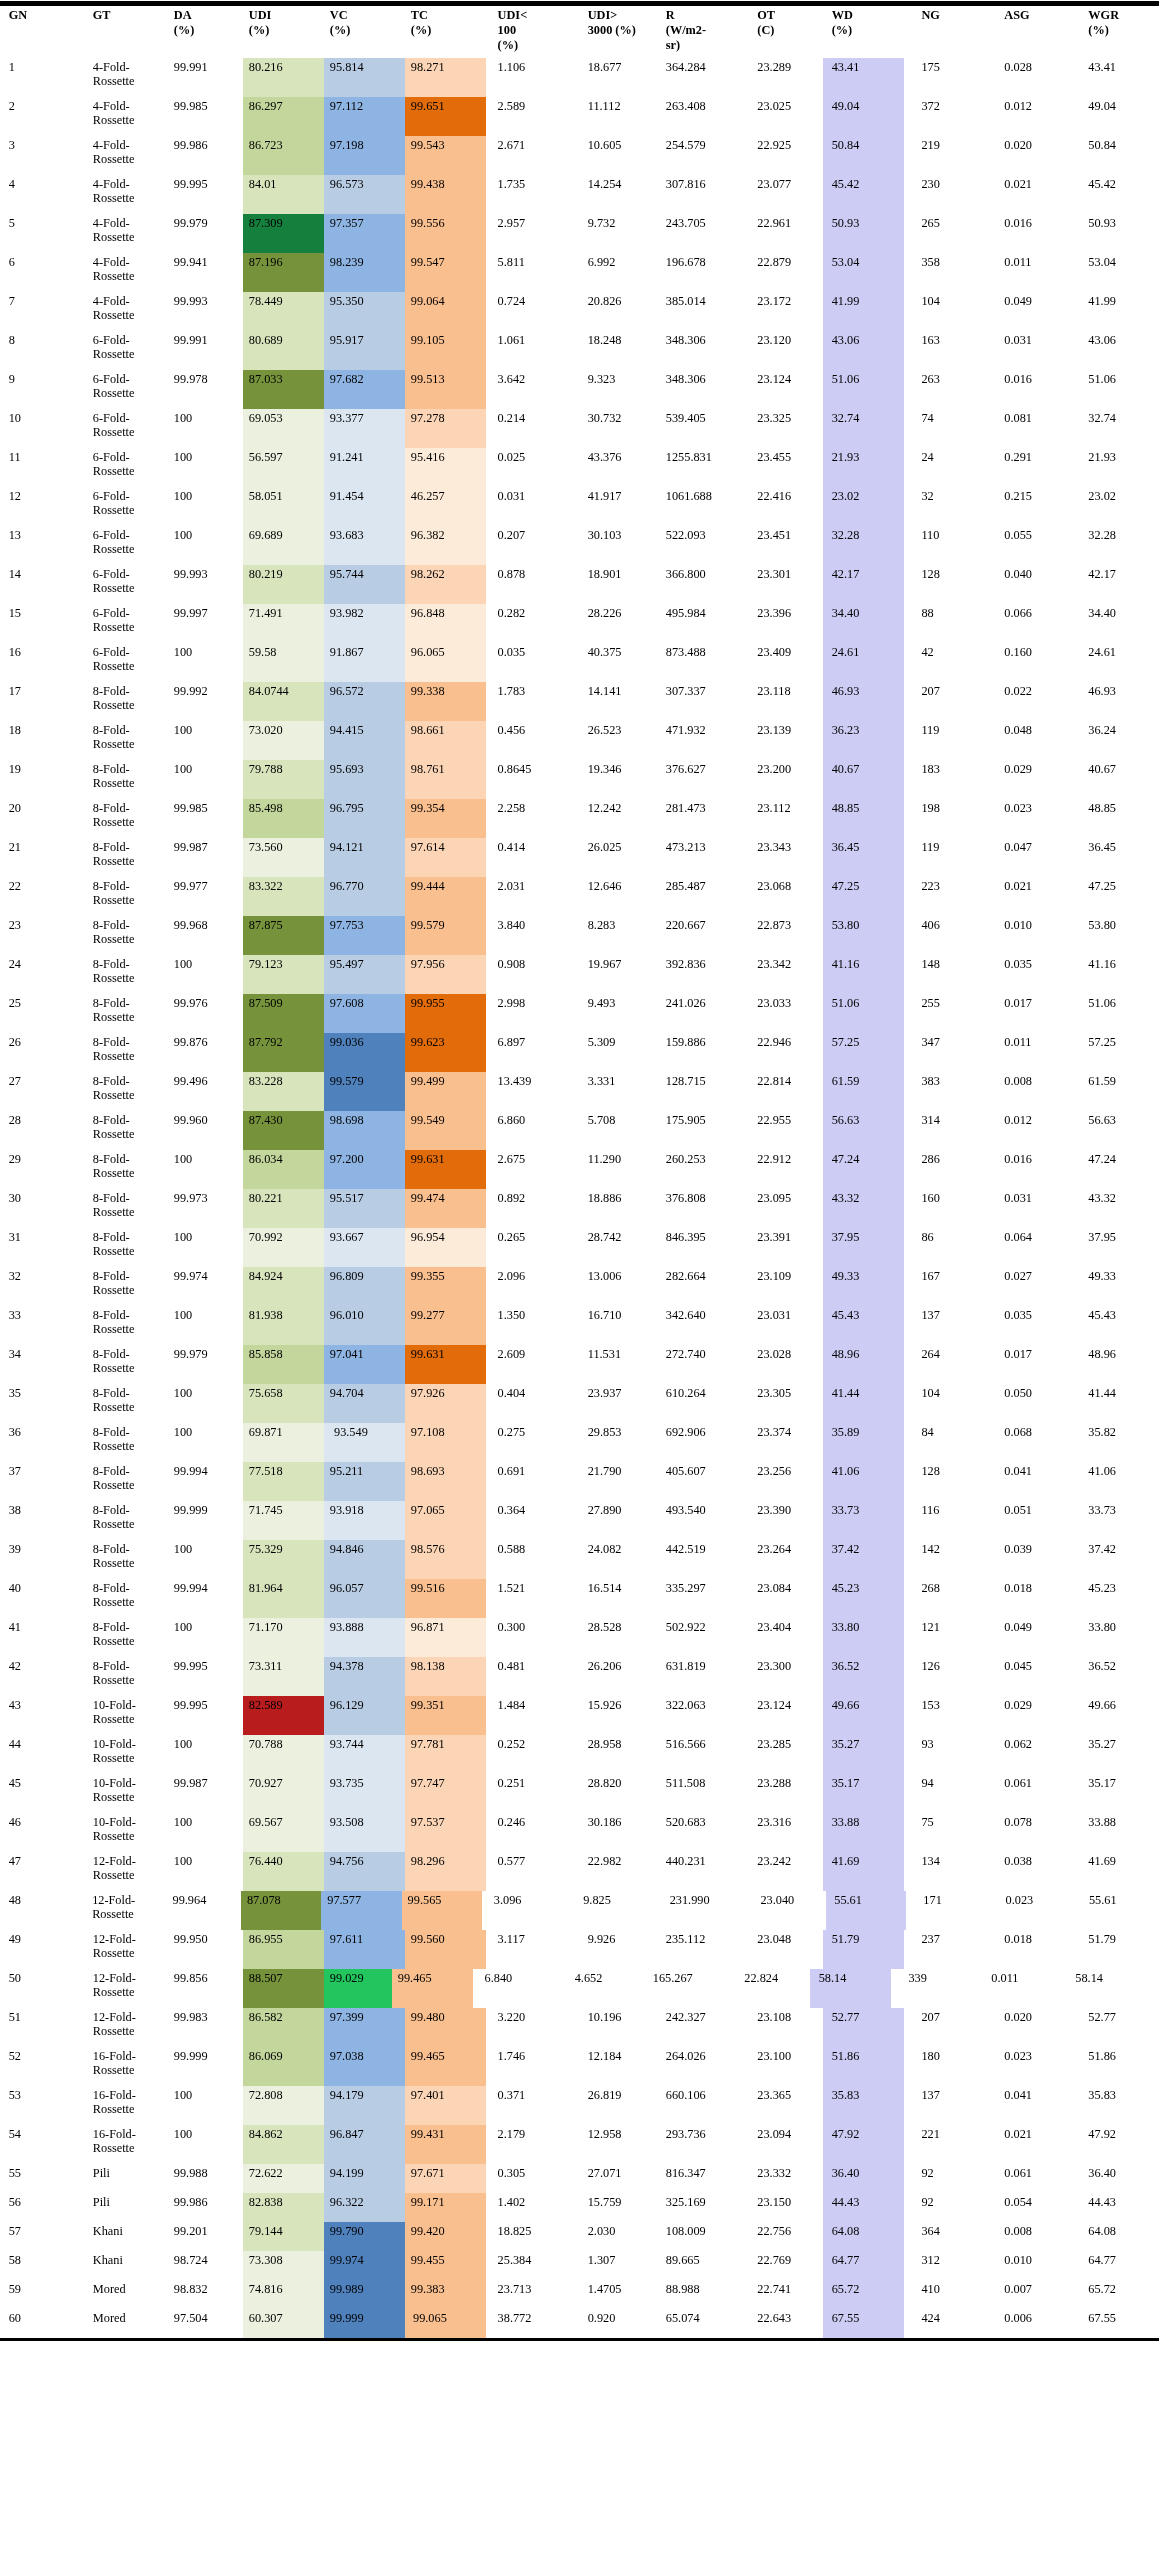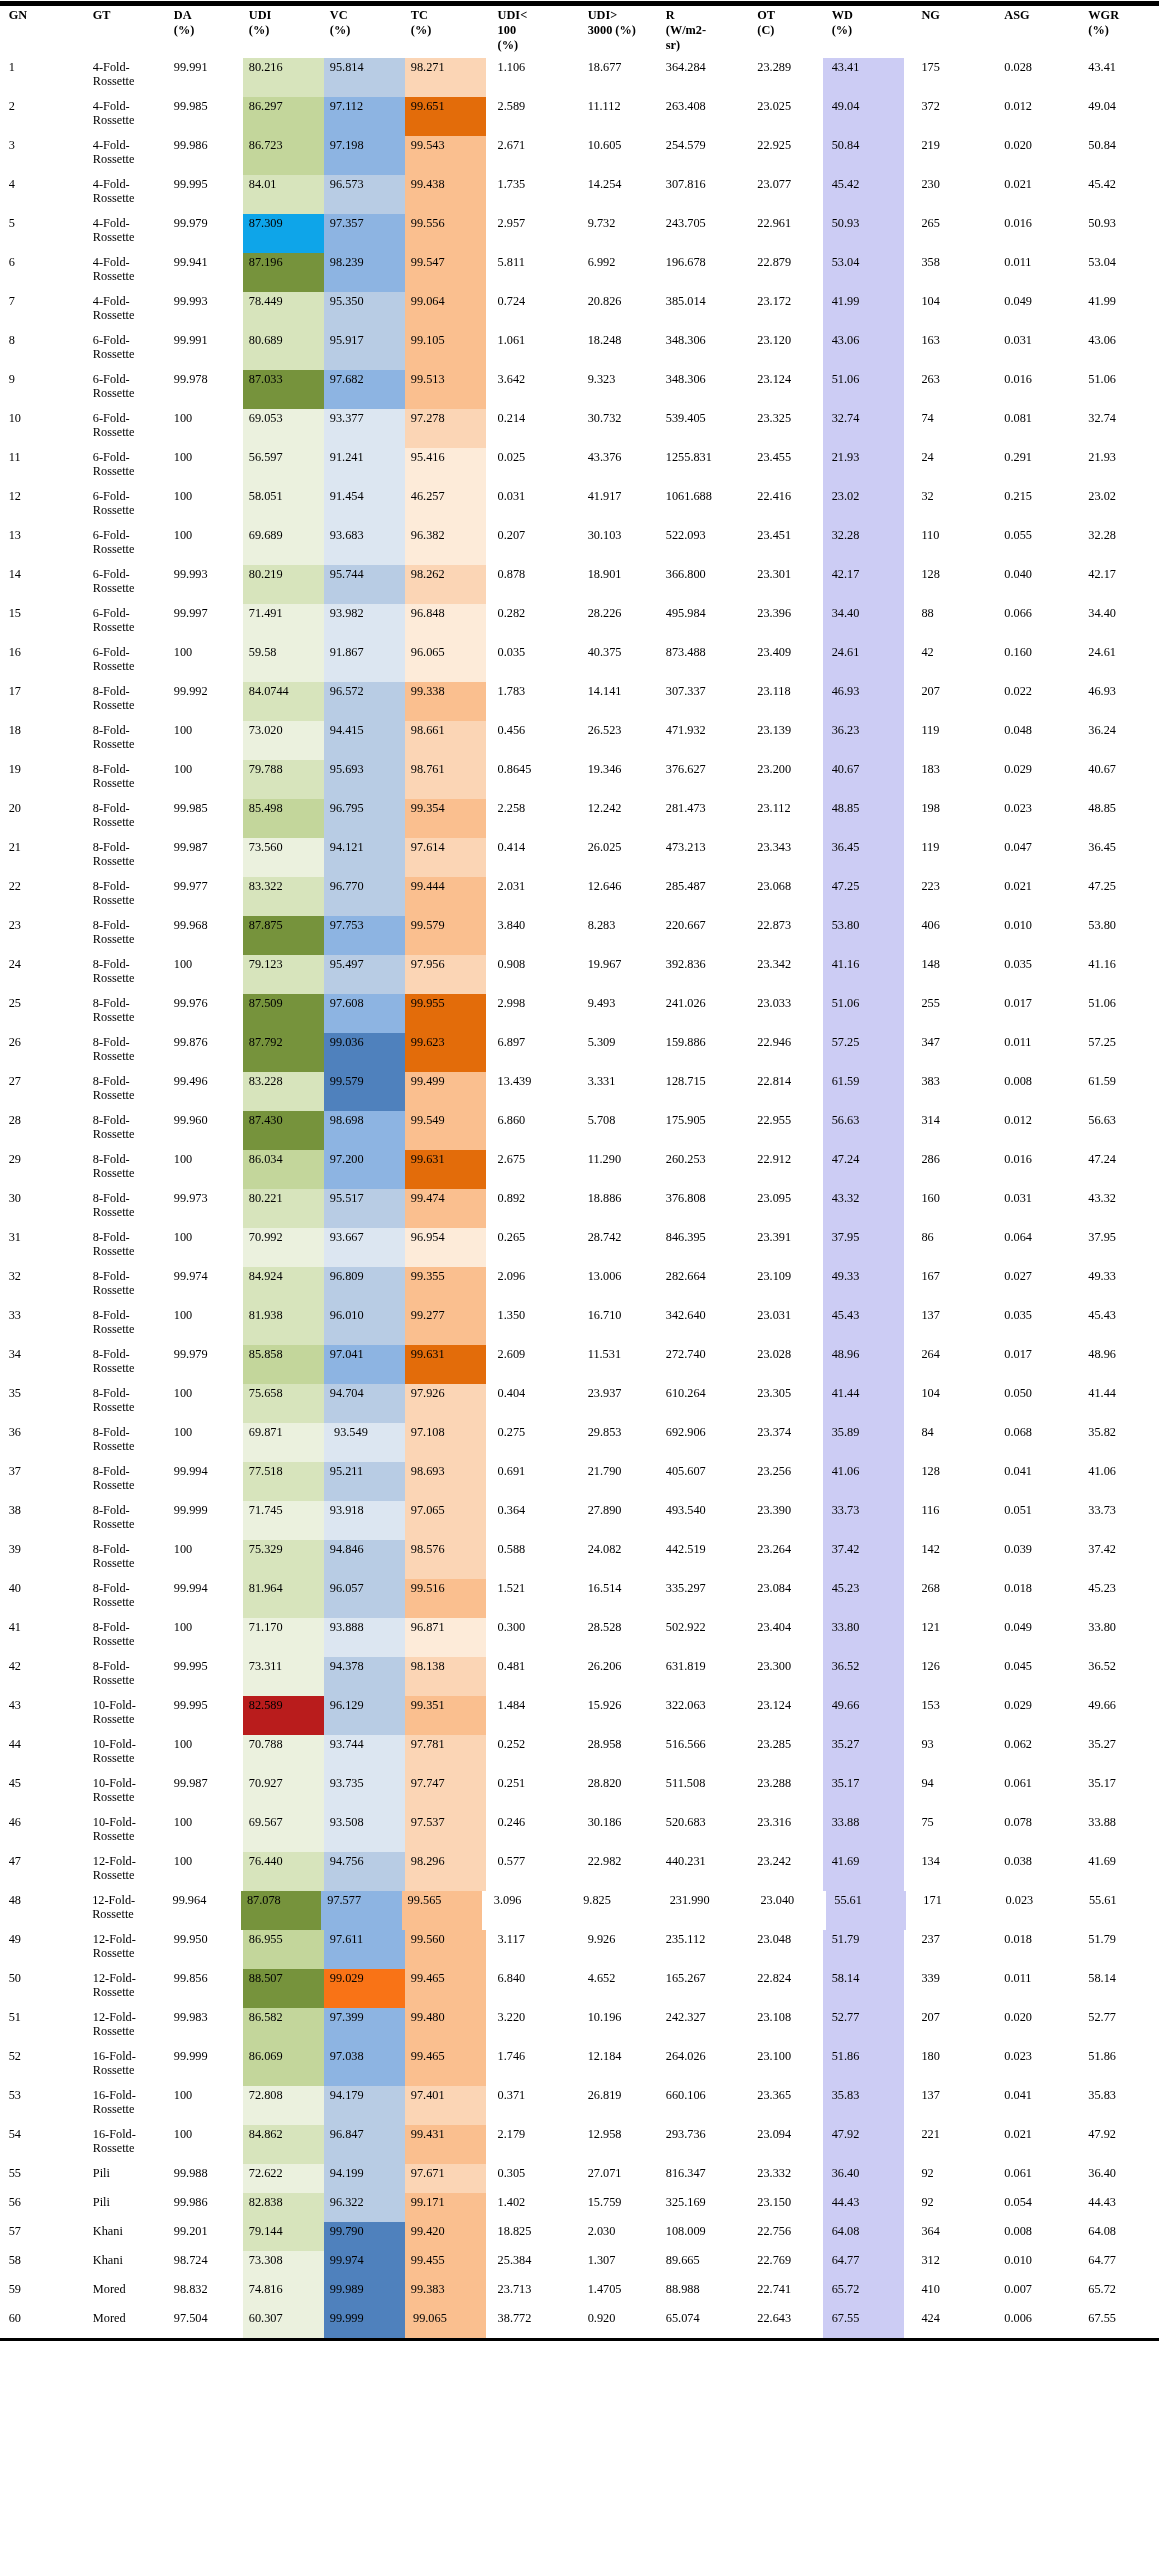--- a/index.html
+++ b/index.html
@@ -123,21 +123,21 @@
         <div class="dcell" style="width: 70px; padding-left: 4.3px;">23.077</div>
         <div class="dcell" style="width: 81px; padding-left: 8.7px; background: rgb(204, 204, 244);">45.42</div>
         <div class="dcell" style="width: 96px; padding-left: 17.4px;">230</div>
         <div class="dcell" style="width: 84px; padding-left: 4.3px;">0.021</div>
         <div class="dcell" style="width: 75px; padding-left: 4.3px;">45.42</div>
       </div>
       <div class="drow" style="min-height: 39px;">
         <div class="dcell" style="width: 87px; padding-left: 8.7px;">5</div>
         <div class="dcell" style="width: 81px; padding-left: 5.8px;">4-Fold-Rossette</div>
         <div class="dcell" style="width: 75px; padding-left: 5.8px;">99.979</div>
-        <div class="dcell" style="width: 81px; padding-left: 5.8px; background: #0ea5e9;">87.309</div>
+        <div class="dcell" style="width: 81px; padding-left: 5.8px; background: #15803d;">87.309</div>
         <div class="dcell" style="width: 81px; padding-left: 5.8px; background: rgb(141, 180, 226);">97.357</div>
         <div class="dcell" style="width: 81px; padding-left: 5.8px; background: rgb(250, 191, 143);">99.556</div>
         <div class="dcell" style="width: 93px; padding-left: 11.6px;">2.957</div>
         <div class="dcell" style="width: 81px; padding-left: 8.7px;">9.732</div>
         <div class="dcell" style="width: 93px; padding-left: 5.8px;">243.705</div>
         <div class="dcell" style="width: 70px; padding-left: 4.3px;">22.961</div>
         <div class="dcell" style="width: 81px; padding-left: 8.7px; background: rgb(204, 204, 244);">50.93</div>
         <div class="dcell" style="width: 96px; padding-left: 17.4px;">265</div>
         <div class="dcell" style="width: 84px; padding-left: 4.3px;">0.016</div>
         <div class="dcell" style="width: 75px; padding-left: 4.3px;">50.93</div>
@@ -844,21 +844,21 @@
         <div class="dcell" style="width: 81px; padding-left: 8.7px; background: rgb(204, 204, 244);">51.79</div>
         <div class="dcell" style="width: 96px; padding-left: 17.4px;">237</div>
         <div class="dcell" style="width: 84px; padding-left: 4.3px;">0.018</div>
         <div class="dcell" style="width: 75px; padding-left: 4.3px;">51.79</div>
       </div>
       <div class="drow" style="min-height: 39px;">
         <div class="dcell" style="width: 87px; padding-left: 8.7px;">50</div>
         <div class="dcell" style="width: 81px; padding-left: 5.8px;">12-Fold-Rossette</div>
         <div class="dcell" style="width: 75px; padding-left: 5.8px;">99.856</div>
         <div class="dcell" style="width: 81px; padding-left: 5.8px; background: rgb(118, 147, 60);">88.507</div>
-        <div class="dcell" style="width: 81px; padding-left: 5.8px; background: #f97316;">99.029</div>
+        <div class="dcell" style="width: 68px; padding-left: 5.8px; background: #22c55e;">99.029</div>
         <div class="dcell" style="width: 81px; padding-left: 5.8px; background: rgb(250, 191, 143);">99.465</div>
         <div class="dcell" style="width: 93px; padding-left: 11.6px;">6.840</div>
         <div class="dcell" style="width: 81px; padding-left: 8.7px;">4.652</div>
         <div class="dcell" style="width: 93px; padding-left: 5.8px;">165.267</div>
         <div class="dcell" style="width: 70px; padding-left: 4.3px;">22.824</div>
         <div class="dcell" style="width: 81px; padding-left: 8.7px; background: rgb(204, 204, 244);">58.14</div>
         <div class="dcell" style="width: 96px; padding-left: 17.4px;">339</div>
         <div class="dcell" style="width: 84px; padding-left: 4.3px;">0.011</div>
         <div class="dcell" style="width: 75px; padding-left: 4.3px;">58.14</div>
       </div>

